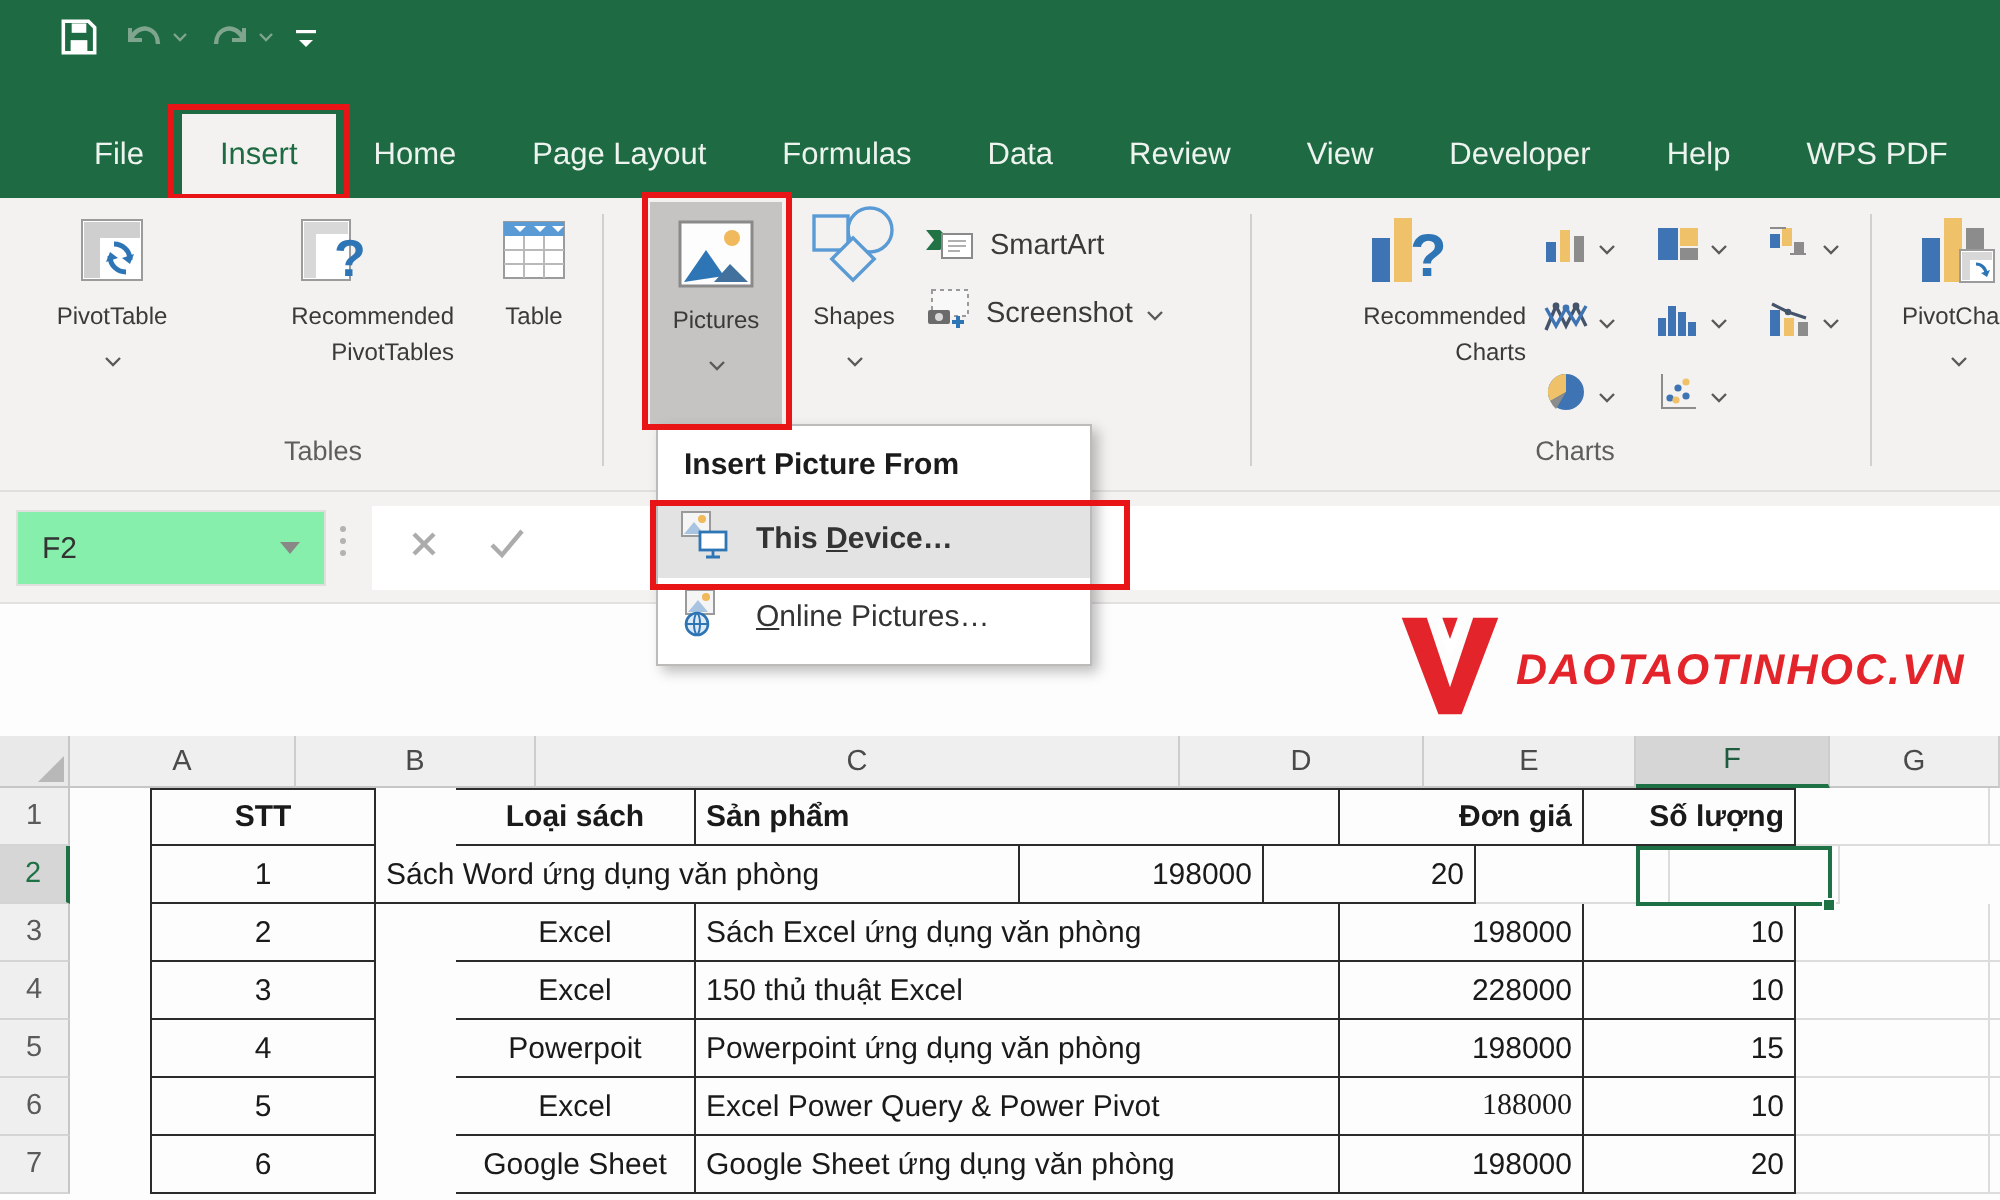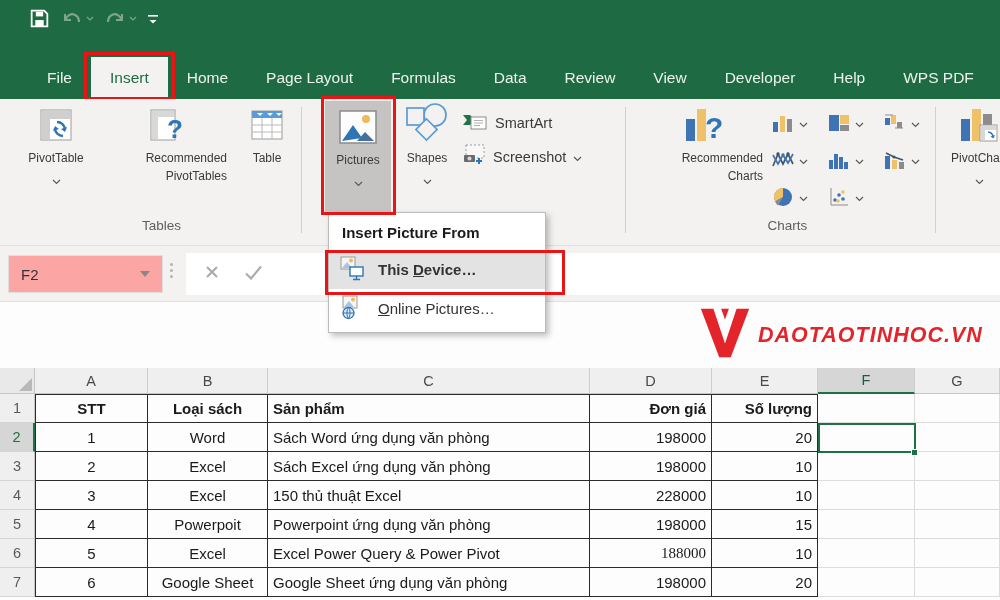--- a/index.html
+++ b/index.html
@@ -27,21 +27,21 @@
   .bigbtn .lbl { font-size:12px; color:#3B3A39; line-height:18px; text-align:right; white-space:nowrap; }
   .bigbtn .lbl.wrap { white-space:normal; }
   .chvrow { margin-top:4px; }
   .smallbtn { position:absolute; display:flex; align-items:center; gap:7px; font-size:14.5px; color:#3B3A39; cursor:pointer; }
   #btn-pictures { background:#C6C4C2; width:66px; height:112px; padding-top:2px; }
   #chart-mini-grid { position:absolute; left:772px; top:7px; display:grid; grid-template-columns:repeat(3,56px); grid-auto-rows:37px; }
   .mini-btn { display:flex; align-items:center; gap:5px; cursor:pointer; }
 
   
   .formulabar { position:absolute; left:0; top:246px; width:1000px; height:56px; background:#F3F2F1; border-bottom:1px solid #E3E1DF; }
-  .namebox { position:absolute; left:8px; top:9px; width:155px; height:38px; background:#fca5a5; border:1px solid #E1DFDD; display:flex; align-items:center; }
+  .namebox { position:absolute; left:8px; top:9px; width:155px; height:38px; background:#86efac; border:1px solid #E1DFDD; display:flex; align-items:center; }
   .namebox .nm { font-size:15px; color:#333; padding-left:12px; flex:1; }
   .namebox .tri { width:0; height:0; border-left:5px solid transparent; border-right:5px solid transparent; border-top:6px solid #8A8886; margin-right:12px; }
   .fx-dots { position:absolute; left:170px; top:17px; display:flex; flex-direction:column; gap:3px; }
   .fx-dots i { width:3px; height:3px; border-radius:50%; background:#B5B3B1; }
   .fbar-field { position:absolute; left:186px; top:7px; width:814px; height:42px; background:#fff; display:flex; align-items:center; gap:24px; padding-left:18px; }
 
   
   .sheet { position:absolute; left:0; top:302px; width:1000px; height:298px; background:#FDFDFD; }
   .col-headers { position:absolute; left:0; top:66px; height:26px; display:flex; }
   .selectall { width:35px; height:26px; background:#E9E9E9; border-right:1px solid #C6C6C6; border-bottom:1px solid #C6C6C6; position:relative; cursor:pointer; }
@@ -51,21 +51,21 @@
   #rows { position:absolute; left:0; top:92px; }
   .row { display:flex; height:29px; }
   .rownum { width:35px; background:#EFEFEF; border-right:1px solid #C6C6C6; border-bottom:1px solid #D4D4D4; font-size:14.5px; color:#5A5A5A; display:flex; align-items:center; justify-content:center; cursor:pointer; }
   .rownum.sel { background:#D6D6D6; color:#1E7145; border-right:2px solid #1E7145; }
   .cell { height:29px; font-size:15px; color:#1a1a1a; padding:0 5px; display:flex; align-items:center; overflow:hidden; white-space:nowrap; cursor:cell; }
   .cell.bold { font-weight:bold; }
   .cell.tbl { border-right:1px solid #2B2B2B; border-bottom:1px solid #2B2B2B; }
   .cell.first { border-left:1px solid #2B2B2B; }
   .row.r1 .cell.tbl { border-top:1px solid #2B2B2B; }
   .cell.plain { border-right:1px solid #DCDCDC; border-bottom:1px solid #DCDCDC; }
-  .cell[data-align="center"] { justify-content:center; }
+  .cell[data-align="center"] { justify-content:center;margin-left:40px; }
   .cell[data-align="right"] { justify-content:flex-end; }
   .sel-overlay { position:absolute; left:818px; top:121px; width:98px; height:30px; border:2px solid #1E7145; background:transparent; pointer-events:none; }
   .fill-handle { position:absolute; left:911px; top:147px; width:7px; height:7px; background:#1E7145; border:1px solid #fff; }
 
   
   .logo { position:absolute; left:698px; top:3px; display:flex; align-items:center; gap:6px; }
   .logo .ltxt { font-size:21.5px; font-weight:800; letter-spacing:1px; color:#E4242B; font-style:italic; }
 
   
   .menu { position:absolute; left:328px; top:212px; width:218px; background:#fff; border:1px solid #BDBBB9; box-shadow:3px 3px 6px rgba(0,0,0,.25); z-index:50; padding-bottom:4px; }
@@ -409,21 +409,20 @@
           <div class="cell tbl bold" data-align="center" style="width: 120px;">Loại sách</div>
           <div class="cell tbl bold" data-align="left" style="width: 322px;">Sản phẩm</div>
           <div class="cell tbl bold" data-align="right" style="width: 122px;">Đơn giá</div>
           <div class="cell tbl bold" data-align="right" style="width: 106px;">Số lượng</div>
           <div class="cell plain" data-align="left" style="width: 97px;"></div>
           <div class="cell plain" data-align="left" style="width: 85px;"></div>
         </div>
         <div class="row">
           <div class="rownum sel">2</div>
           <div class="cell tbl first" data-align="center" style="width: 113px;">1</div>
-          <div class="cell tbl" data-align="center" style="width: 120px;">Word</div>
           <div class="cell tbl" data-align="left" style="width: 322px;">Sách Word ứng dụng văn phòng</div>
           <div class="cell tbl" data-align="right" style="width: 122px;">198000</div>
           <div class="cell tbl" data-align="right" style="width: 106px;">20</div>
           <div class="cell plain" data-align="left" style="width: 97px;"></div>
           <div class="cell plain" data-align="left" style="width: 85px;"></div>
         </div>
         <div class="row">
           <div class="rownum">3</div>
           <div class="cell tbl first" data-align="center" style="width: 113px;">2</div>
           <div class="cell tbl" data-align="center" style="width: 120px;">Excel</div>

